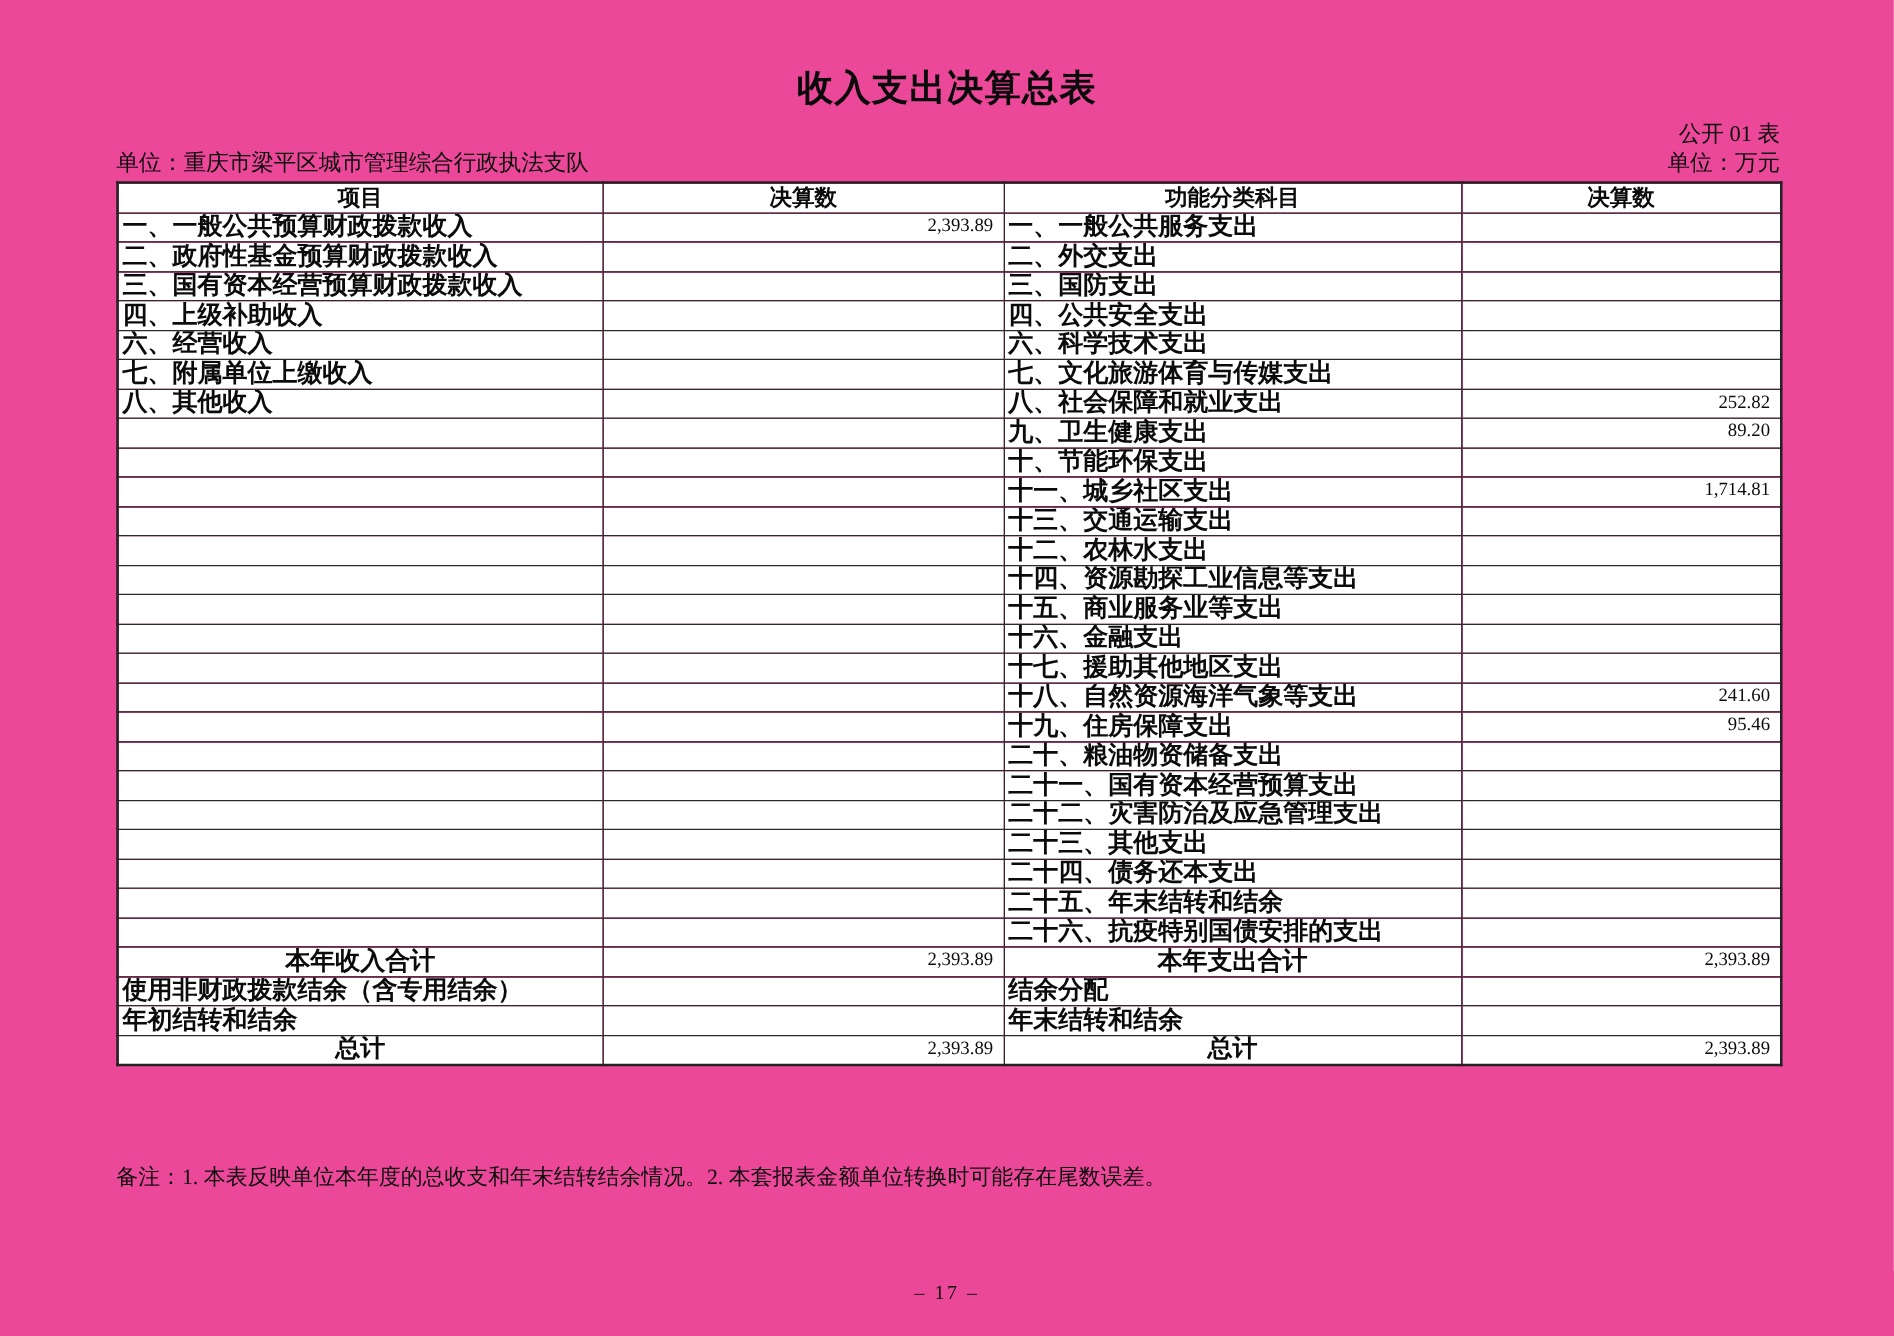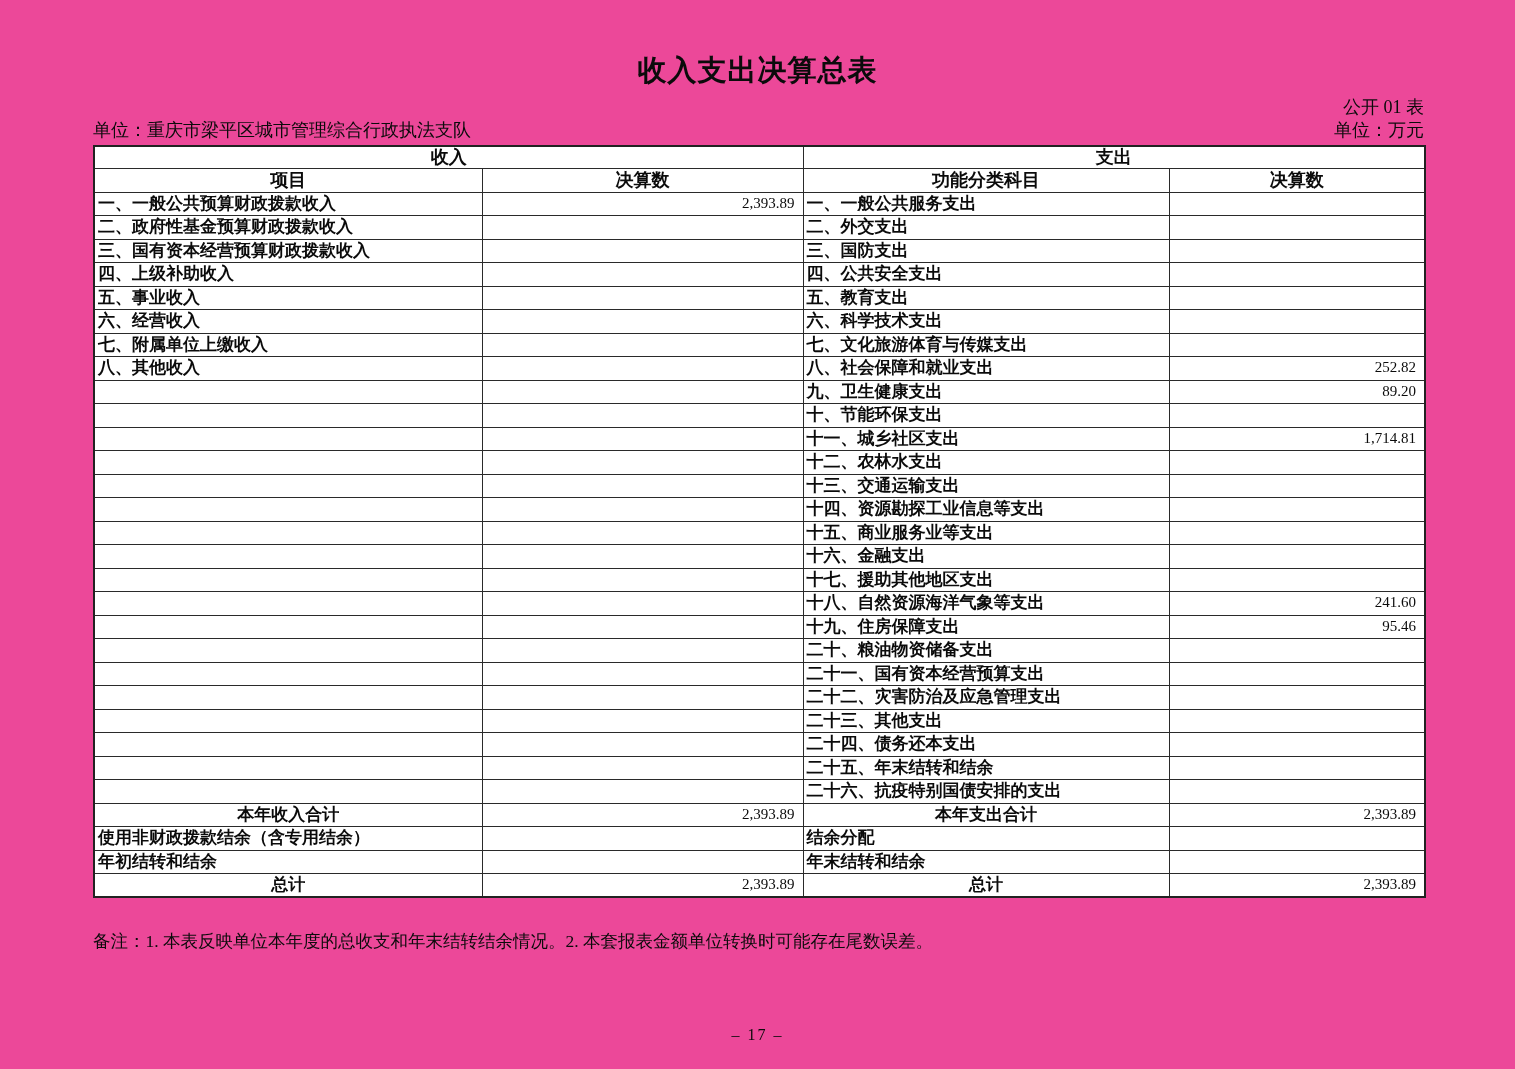--- a/index.html
+++ b/index.html
@@ -44,21 +44,21 @@
     vertical-align: middle; line-height: 1.05;
     background: #ffffff;
   }
   table.budget tr.h1 { height: 22px; }
   table.budget tr.h2 { height: 24px; }
   table.budget tbody tr { height: 23.5px; }
   table.budget th { font-size: 18px; font-weight: bold; text-align: center; }
 
   table.budget td.item {
     text-align: left; padding-left: 3px;
-    font-size: 17px; font-weight: bold;
+    font-size: 20px; font-weight: bold;
   }
   table.budget td.item.ctr { text-align: center; padding-left: 0; }
   table.budget td.num {
     text-align: right; padding-right: 8px;
     font-size: 15px; font-weight: normal;
     font-family: "Liberation Serif", "DejaVu Serif", serif;
   }
 
   .notes {
     position: absolute; top: 928px; left: 93px;
@@ -84,24 +84,20 @@
   <div class="meta-right">单位：万元</div>
 
   <table class="budget">
     <colgroup>
       <col class="c1">
         <col class="c2">
         <col class="c3">
         <col class="c4">
     </colgroup>
     <thead>
-      <tr class="h1">
-        <th colspan="2">收入</th>
-        <th colspan="2">支出</th>
-      </tr>
       <tr class="h2">
         <th>项目</th>
         <th>决算数</th>
         <th>功能分类科目</th>
         <th>决算数</th>
       </tr>
     </thead>
     <tbody>
         <tr>
           <td class="item">一、一般公共预算财政拨款收入</td>
@@ -121,26 +117,20 @@
           <td class="item">三、国防支出</td>
           <td class="num"></td>
         </tr>
         <tr>
           <td class="item">四、上级补助收入</td>
           <td class="num"></td>
           <td class="item">四、公共安全支出</td>
           <td class="num"></td>
         </tr>
         <tr>
-          <td class="item">五、事业收入</td>
-          <td class="num"></td>
-          <td class="item">五、教育支出</td>
-          <td class="num"></td>
-        </tr>
-        <tr>
           <td class="item">六、经营收入</td>
           <td class="num"></td>
           <td class="item">六、科学技术支出</td>
           <td class="num"></td>
         </tr>
         <tr>
           <td class="item">七、附属单位上缴收入</td>
           <td class="num"></td>
           <td class="item">七、文化旅游体育与传媒支出</td>
           <td class="num"></td>
@@ -165,27 +155,27 @@
         </tr>
         <tr>
           <td class="item"></td>
           <td class="num"></td>
           <td class="item">十一、城乡社区支出</td>
           <td class="num">1,714.81</td>
         </tr>
         <tr>
           <td class="item"></td>
           <td class="num"></td>
+          <td class="item">十三、交通运输支出</td>
+          <td class="num"></td>
+        </tr>
+        <tr>
+          <td class="item"></td>
+          <td class="num"></td>
           <td class="item">十二、农林水支出</td>
-          <td class="num"></td>
-        </tr>
-        <tr>
-          <td class="item"></td>
-          <td class="num"></td>
-          <td class="item">十三、交通运输支出</td>
           <td class="num"></td>
         </tr>
         <tr>
           <td class="item"></td>
           <td class="num"></td>
           <td class="item">十四、资源勘探工业信息等支出</td>
           <td class="num"></td>
         </tr>
         <tr>
           <td class="item"></td>

